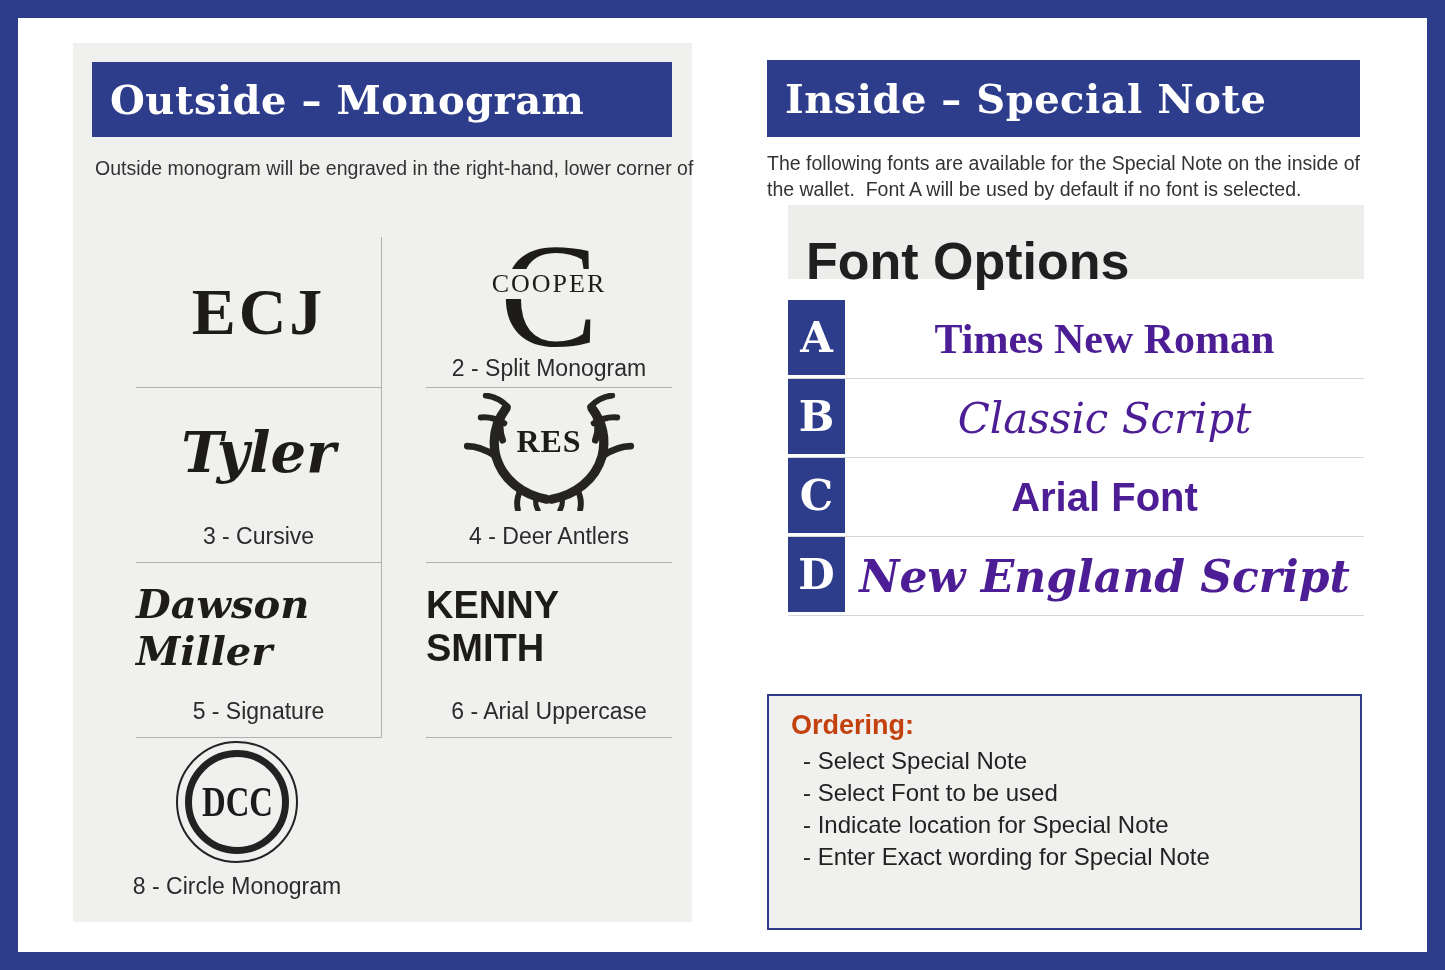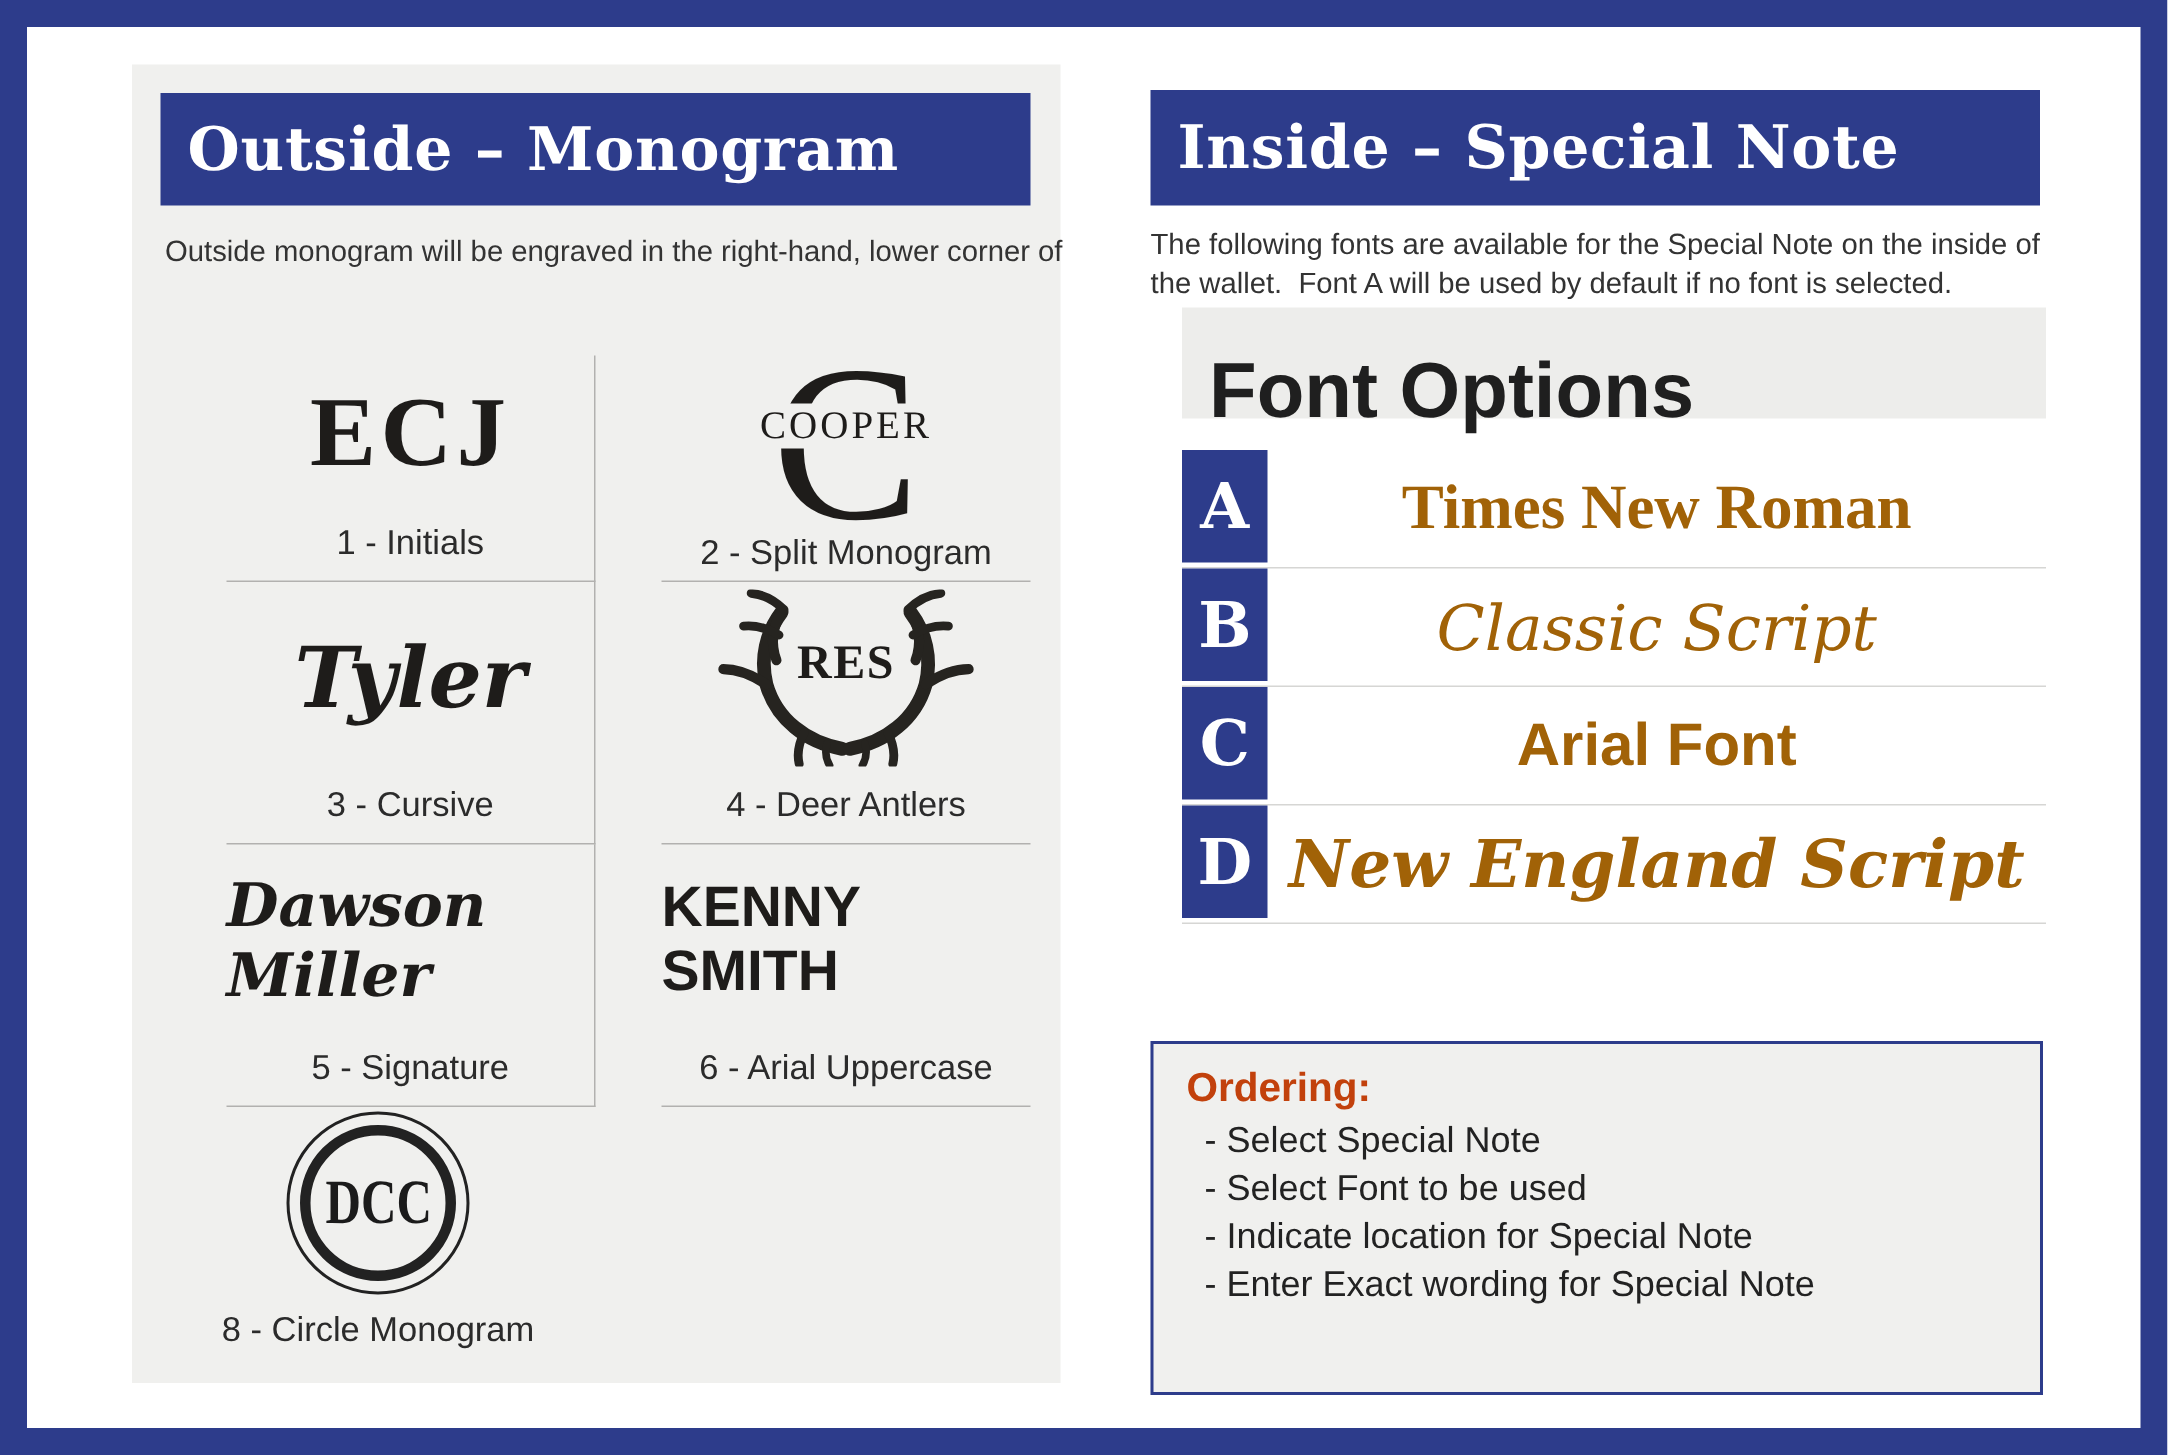--- a/index.html
+++ b/index.html
@@ -11,21 +11,21 @@
     --ink:#1e1c1a;
     --text:#333333;
   }
   *{margin:0;padding:0;box-sizing:border-box;}
   html,body{width:1445px;height:970px;}
   body{background:#ffffff;font-family:"Liberation Sans",sans-serif;position:relative;overflow:hidden;}
 
   .frame{position:absolute;inset:0;border:18px solid var(--blue);pointer-events:none;z-index:50;}
 
   
-  .left-panel{position:absolute;left:88px;top:43px;width:619px;height:879px;background:var(--panel_gray);}
+  .left-panel{position:absolute;left:73px;top:43px;width:619px;height:879px;background:var(--panel_gray);}
   .panel-header{background:var(--blue);color:#ffffff;font-family:"DejaVu Serif",serif;font-weight:bold;
     font-size:40px;display:flex;align-items:center;padding-left:18px;letter-spacing:.5px;}
   .left-panel .panel-header{position:absolute;left:19px;top:19px;width:580px;height:75px;}
   .intro{position:absolute;font-size:19.5px;line-height:26px;color:var(--text);}
   .intro .intro-line{white-space:pre;}
   .left-panel .intro{left:22px;top:112px;width:590px;}
 
   .grid{position:absolute;left:19px;top:194px;width:580px;height:675px;display:grid;
     grid-template-columns:290px 290px;grid-template-rows:151px 175px 175px 174px;}
   .cell{display:flex;flex-direction:column;overflow:visible;}
@@ -60,21 +60,21 @@
   
   .right-header{position:absolute;left:767px;top:60px;width:593px;height:77px;}
   .right-intro{left:767px;top:150px;width:610px;}
   .font-options-box{position:absolute;left:788px;top:205px;width:576px;height:74px;background:var(--options_gray);
     display:flex;align-items:center;padding-left:18px;}
   .font-options-title{font-family:"Liberation Sans",sans-serif;font-weight:bold;font-size:52px;color:#1f1f1f;margin-top:37px;}
   .font-rows{position:absolute;left:788px;top:300px;width:576px;}
   .font-row{display:flex;height:79px;border-bottom:1px solid var(--row_line);align-items:stretch;}
   .letter-box{width:57px;height:75px;background:var(--blue);color:#fff;display:flex;align-items:center;
     justify-content:center;font-family:"DejaVu Serif",serif;font-weight:bold;font-size:42px;flex:0 0 57px;}
-  .font-sample{flex:1;display:flex;align-items:center;justify-content:center;color:#a16207;}
+  .font-sample{flex:1;display:flex;align-items:center;justify-content:center;color:#4c1d95;}
   .fs-a{font-family:"Liberation Serif",serif;font-weight:bold;font-size:42px;}
   .fs-b{font-family:"DejaVu Serif",serif;font-style:italic;font-size:42px;}
   .fs-c{font-family:"Liberation Sans",sans-serif;font-weight:bold;font-size:40px;}
   .fs-d{font-family:"DejaVu Serif",serif;font-style:italic;font-weight:bold;font-size:44px;}
 
   .ordering-box{position:absolute;left:767px;top:694px;width:595px;height:236px;background:var(--panel_gray);
     border:2px solid var(--blue);padding:14px 0 0 22px;}
   .ordering-title{font-family:"Liberation Sans",sans-serif;font-weight:bold;font-size:27px;color:#c2410c;}
   .ordering-steps{margin-top:4px;margin-left:12px;}
   .ordering-step{font-size:24px;line-height:32px;color:#222;white-space:pre;}
@@ -93,21 +93,20 @@
   <div class="intro">
     <div class="intro-line">Outside monogram will be engraved in the right-hand, lower corner of</div>
   </div>
 
   <div class="grid">
 
     <div class="cell vline hline">
       <div class="sample-area">
         <span class="s-initials">ECJ</span>
       </div>
-      <div class="cell-label">1 - Initials</div>
     </div>
 
     <div class="cell hline">
       <div class="sample-area">
         <div class="split-wrap">
           <span class="split-c">C</span>
           <span class="split-name">COOPER</span>
         </div>
       </div>
       <div class="cell-label">2 - Split Monogram</div>

